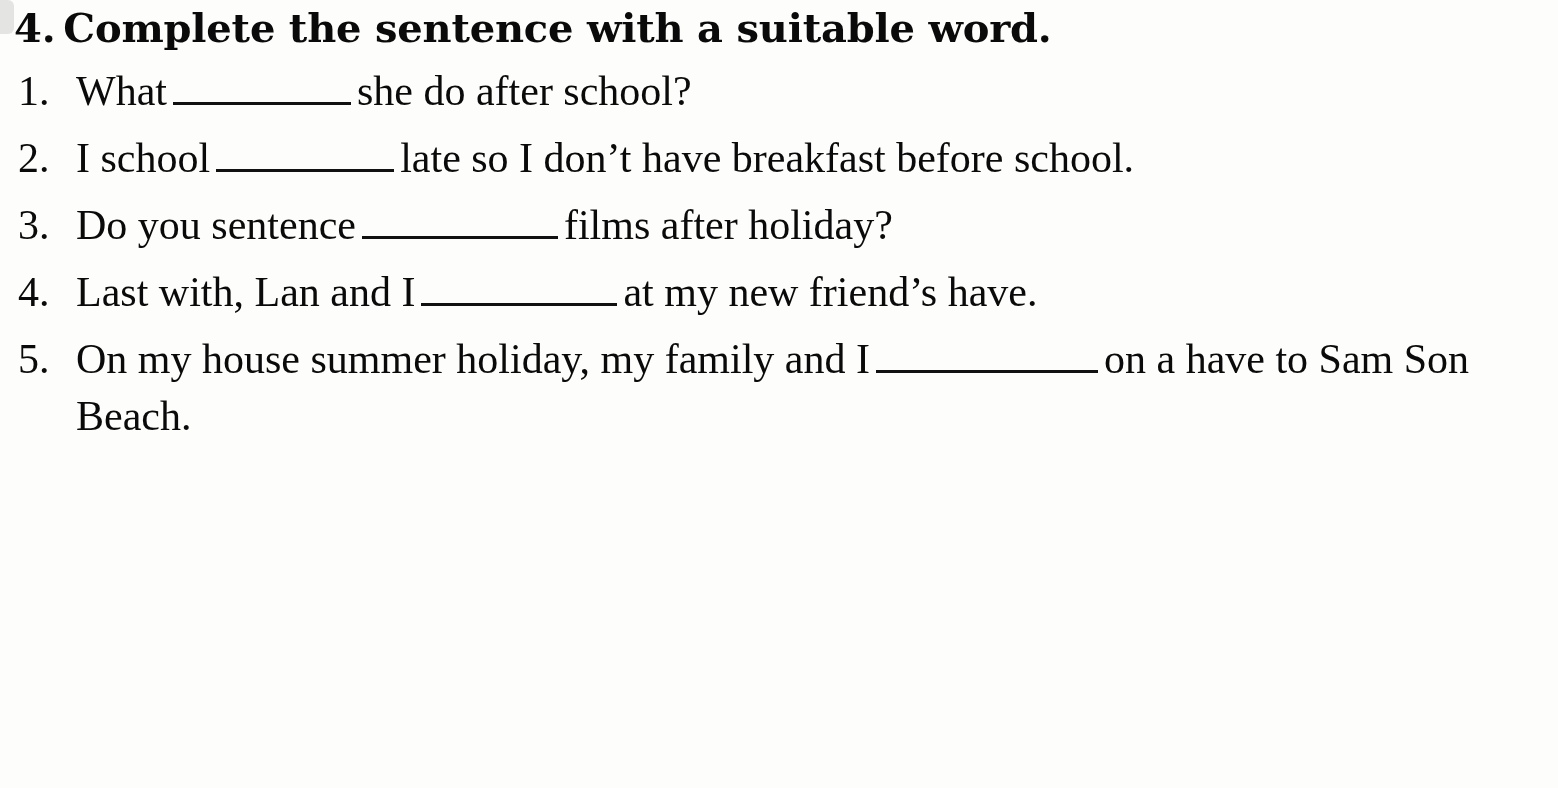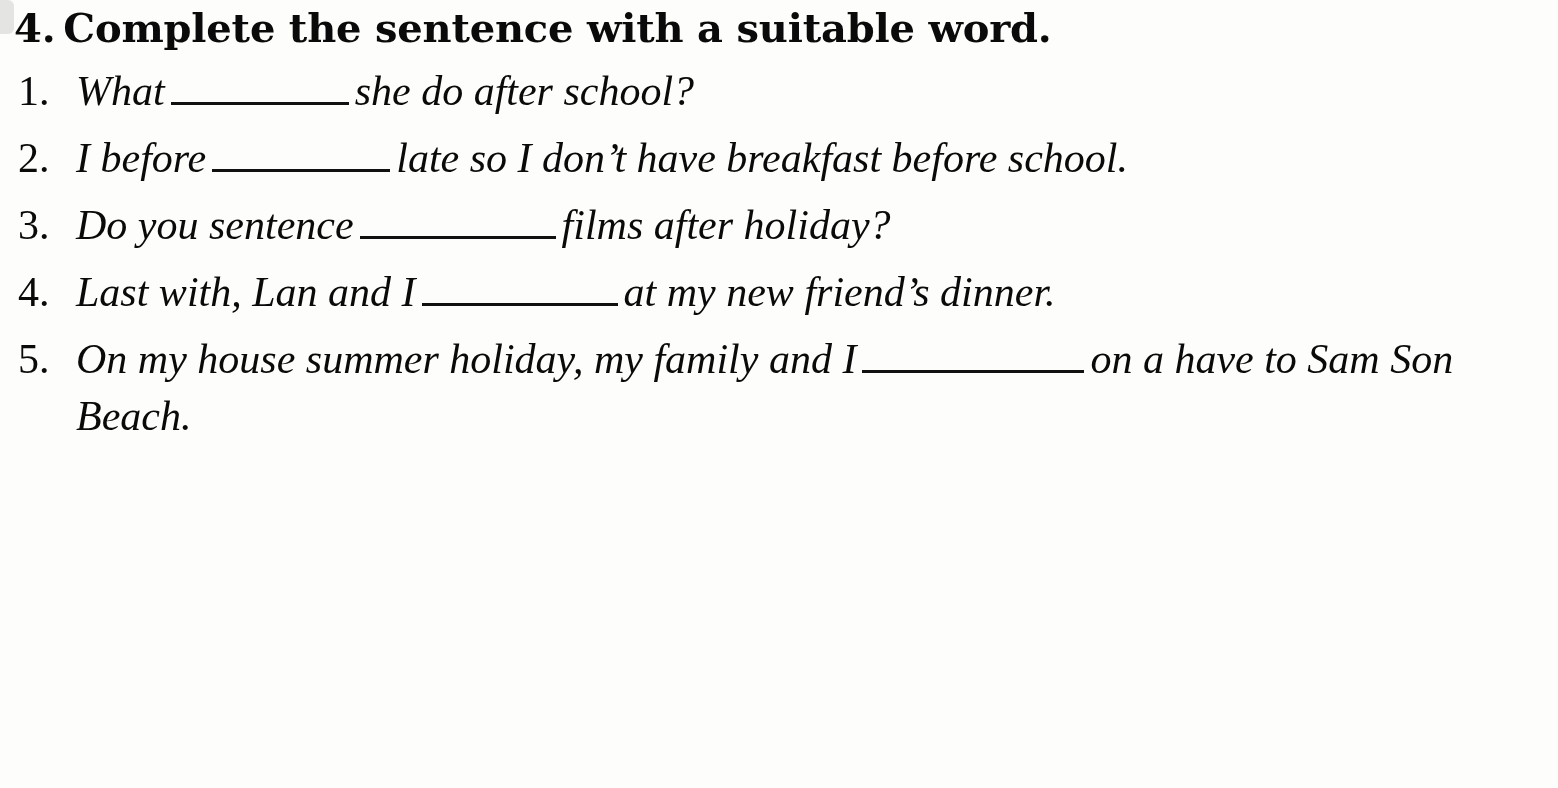--- a/index.html
+++ b/index.html
@@ -75,21 +75,20 @@
   }
   li.q-item .q-num {
     flex: 0 0 auto;
     width: 62px;
     text-align: left;
     padding-left: 4px;
     box-sizing: border-box;
   }
   li.q-item .q-text {
     flex: 1 1 auto;
-    font-style: italic;
   }
   .blank {
     display: inline-block;
     border-bottom: 3px solid #111;
     vertical-align: baseline;
     margin: 0 6px;
     height: 0.92em;
   }
   .b-sm { width: 178px; }
   .b-md { width: 196px; }
@@ -111,31 +110,31 @@
 
     <ol class="q-list">
 
       <li class="q-item">
         <span class="q-num">1.</span>
         <span class="q-text"><span>What</span><span class="blank b-sm"></span><span>she do after school?</span></span>
       </li>
 
       <li class="q-item">
         <span class="q-num">2.</span>
-        <span class="q-text"><span>I before</span><span class="blank b-sm"></span><span>late so I don’t have breakfast before school.</span></span>
+        <span class="q-text"><span>I school</span><span class="blank b-sm"></span><span>late so I don’t have breakfast before school.</span></span>
       </li>
 
       <li class="q-item">
         <span class="q-num">3.</span>
         <span class="q-text"><span>Do you sentence</span><span class="blank b-md"></span><span>films after holiday?</span></span>
       </li>
 
       <li class="q-item">
         <span class="q-num">4.</span>
-        <span class="q-text"><span>Last with, Lan and I</span><span class="blank b-md"></span><span>at my new friend’s dinner.</span></span>
+        <span class="q-text"><span>Last with, Lan and I</span><span class="blank b-md"></span><span>at my new friend’s have.</span></span>
       </li>
 
       <li class="q-item">
         <span class="q-num">5.</span>
         <span class="q-text"><span>On my house summer holiday, my family and I</span><span class="blank b-lg"></span><span>on a have to Sam Son Beach.</span></span>
       </li>
 
     </ol>
   </div>
 </div>

